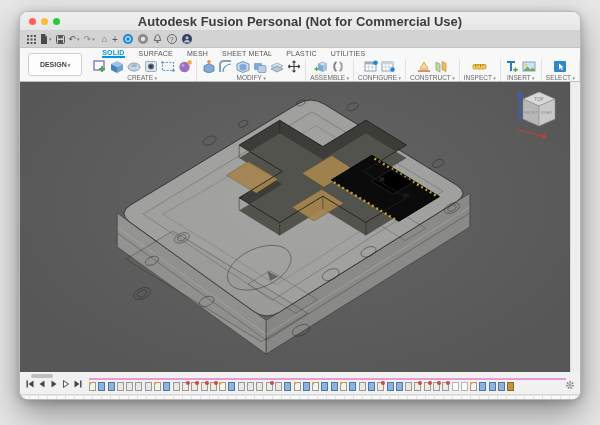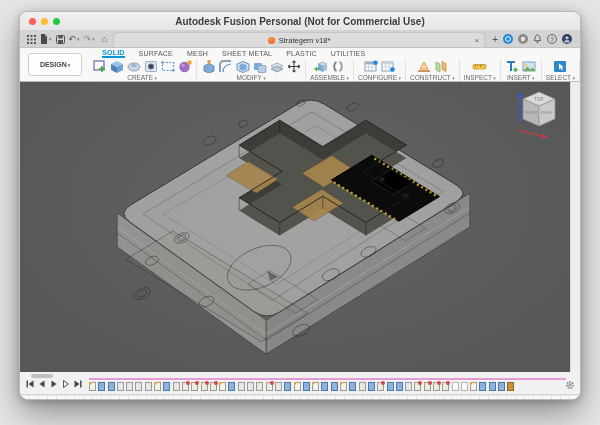--- a/index.html
+++ b/index.html
@@ -6,21 +6,21 @@
     font-family:"Liberation Sans",sans-serif;-webkit-font-smoothing:antialiased;}
   .window{position:absolute;left:19px;top:11px;width:562px;height:389px;background:#f2f2f2;
     border-radius:9px;box-shadow:0 14px 34px rgba(0,0,0,.38),0 2px 8px rgba(0,0,0,.22);overflow:hidden;
     border:1px solid #b9b9b9;box-sizing:border-box;}
   
   .titlebar{height:18px;background:linear-gradient(#f0f0f0,#e6e6e6);border-bottom:1px solid #d2d2d2;
     display:flex;align-items:center;position:relative;}
   .lights{display:flex;gap:5px;margin-left:9px;}
   .light{width:7px;height:7px;border-radius:50%;}
   .light.r{background:#ff5f57;}.light.y{background:#febc2e;}.light.g{background:#28c840;}
-  .win-title{position:absolute;left:0;right:0;text-align:center;font-size:10px;font-weight:bold;color:#3c3c3c;}
+  .win-title{position:absolute;left:0;right:0;text-align:center;font-size:13px;font-weight:bold;color:#3c3c3c;}
   
   .tabstrip{height:16px;background:#d3d3d3;display:flex;align-items:center;border-bottom:1px solid #c2c2c2;position:relative;}
   .appicons{display:flex;align-items:center;gap:2px;margin-left:6px;}
   .ai{display:flex;align-items:center;color:#555;font-size:9px;line-height:1;padding:0 1px;}
   .caret{font-size:5px;color:#777;margin-left:1px;}
   .home-btn{margin-left:6px;font-size:9px;color:#555;}
   .doc-tab{flex:1;align-self:stretch;margin:1px 2px 0 6px;background:#dcdcdc;border:1px solid #c5c5c5;border-bottom:none;
     border-radius:4px 4px 0 0;display:flex;align-items:center;justify-content:center;position:relative;gap:4px;}
   .fusion-dot{width:7px;height:7px;border-radius:50%;background:radial-gradient(circle at 35% 30%,#ff9a3c,#e8501e);}
   .doc-tab-label{font-size:7.5px;color:#333;}
@@ -123,25 +123,20 @@
           <span style="font-size:9px;color:#555">↶</span>
           <span class="caret">▾</span>
         </span>
       <span class="ai">
           <span style="font-size:9px;color:#888">↷</span>
           <span class="caret">▾</span>
         </span>
     </div>
     <span class="home-btn">⌂</span>
 
-    <div class="doc-tab">
-      <span class="fusion-dot"></span>
-      <span class="doc-tab-label">Strategem v18*</span>
-      <span class="tab-close">×</span>
-    </div>
 
     <span class="newtab">+</span>
     <div class="hdr-circles">
       <span class="circ blue">
         <svg width="6" height="6" viewBox="0 0 6 6">
             <circle cx="3" cy="3" r="2.4" fill="none" stroke="#fff" stroke-width="1"></circle>
           </svg>
       </span>
       <span class="circ gray">
         <svg width="6" height="6" viewBox="0 0 6 6">

